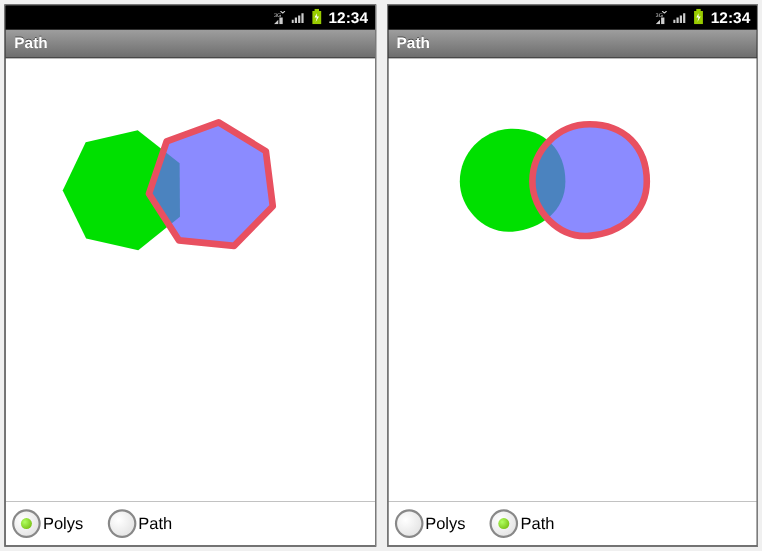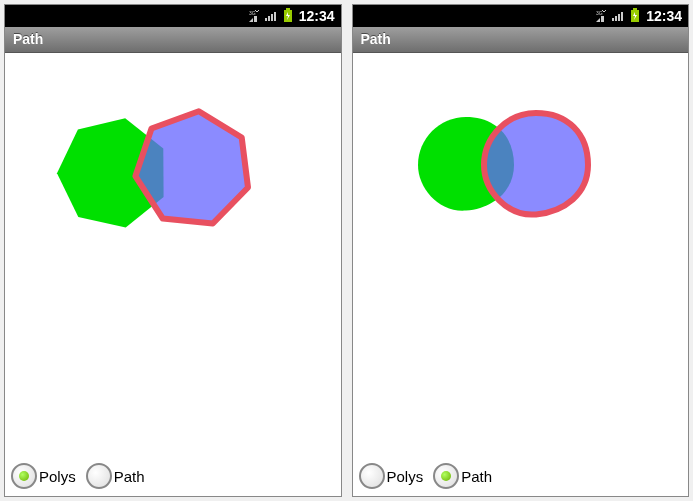--- a/index.html
+++ b/index.html
@@ -71,21 +71,21 @@
       position: absolute;
       top: 0;
       left: 0;
     }
     .bottom-bar {
       height: 40px;
       background: #fff;
       display: flex;
       align-items: center;
       padding: 0 6px;
-      gap: 4px;
+      gap: 16px;
     }
     .radio-group {
       display: flex;
       align-items: center;
       gap: 2px;
       margin-right: 6px;
     }
     .radio {
       width: 26px;
       height: 26px;

